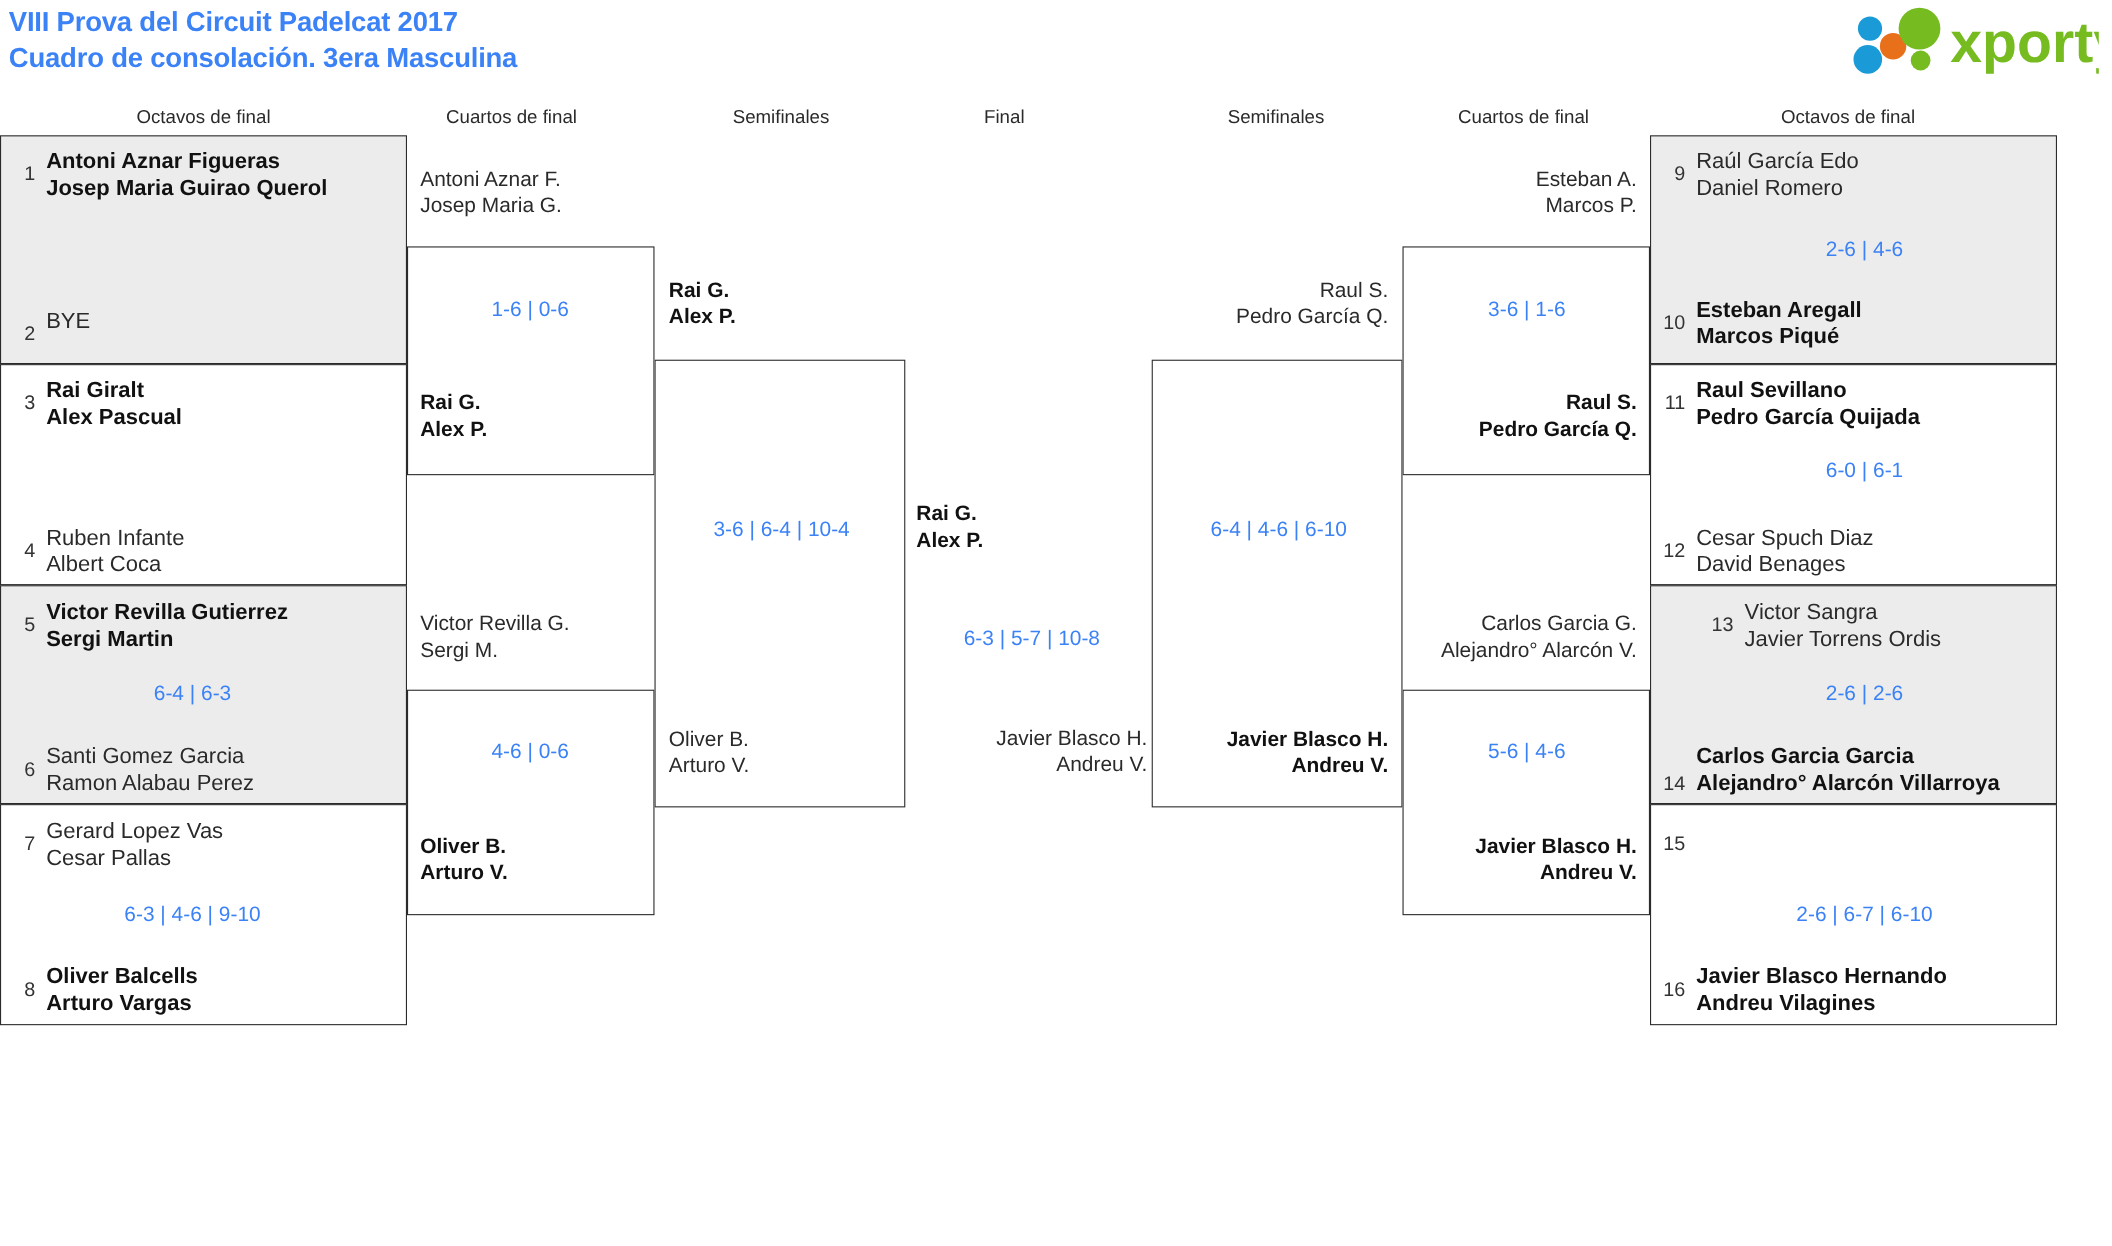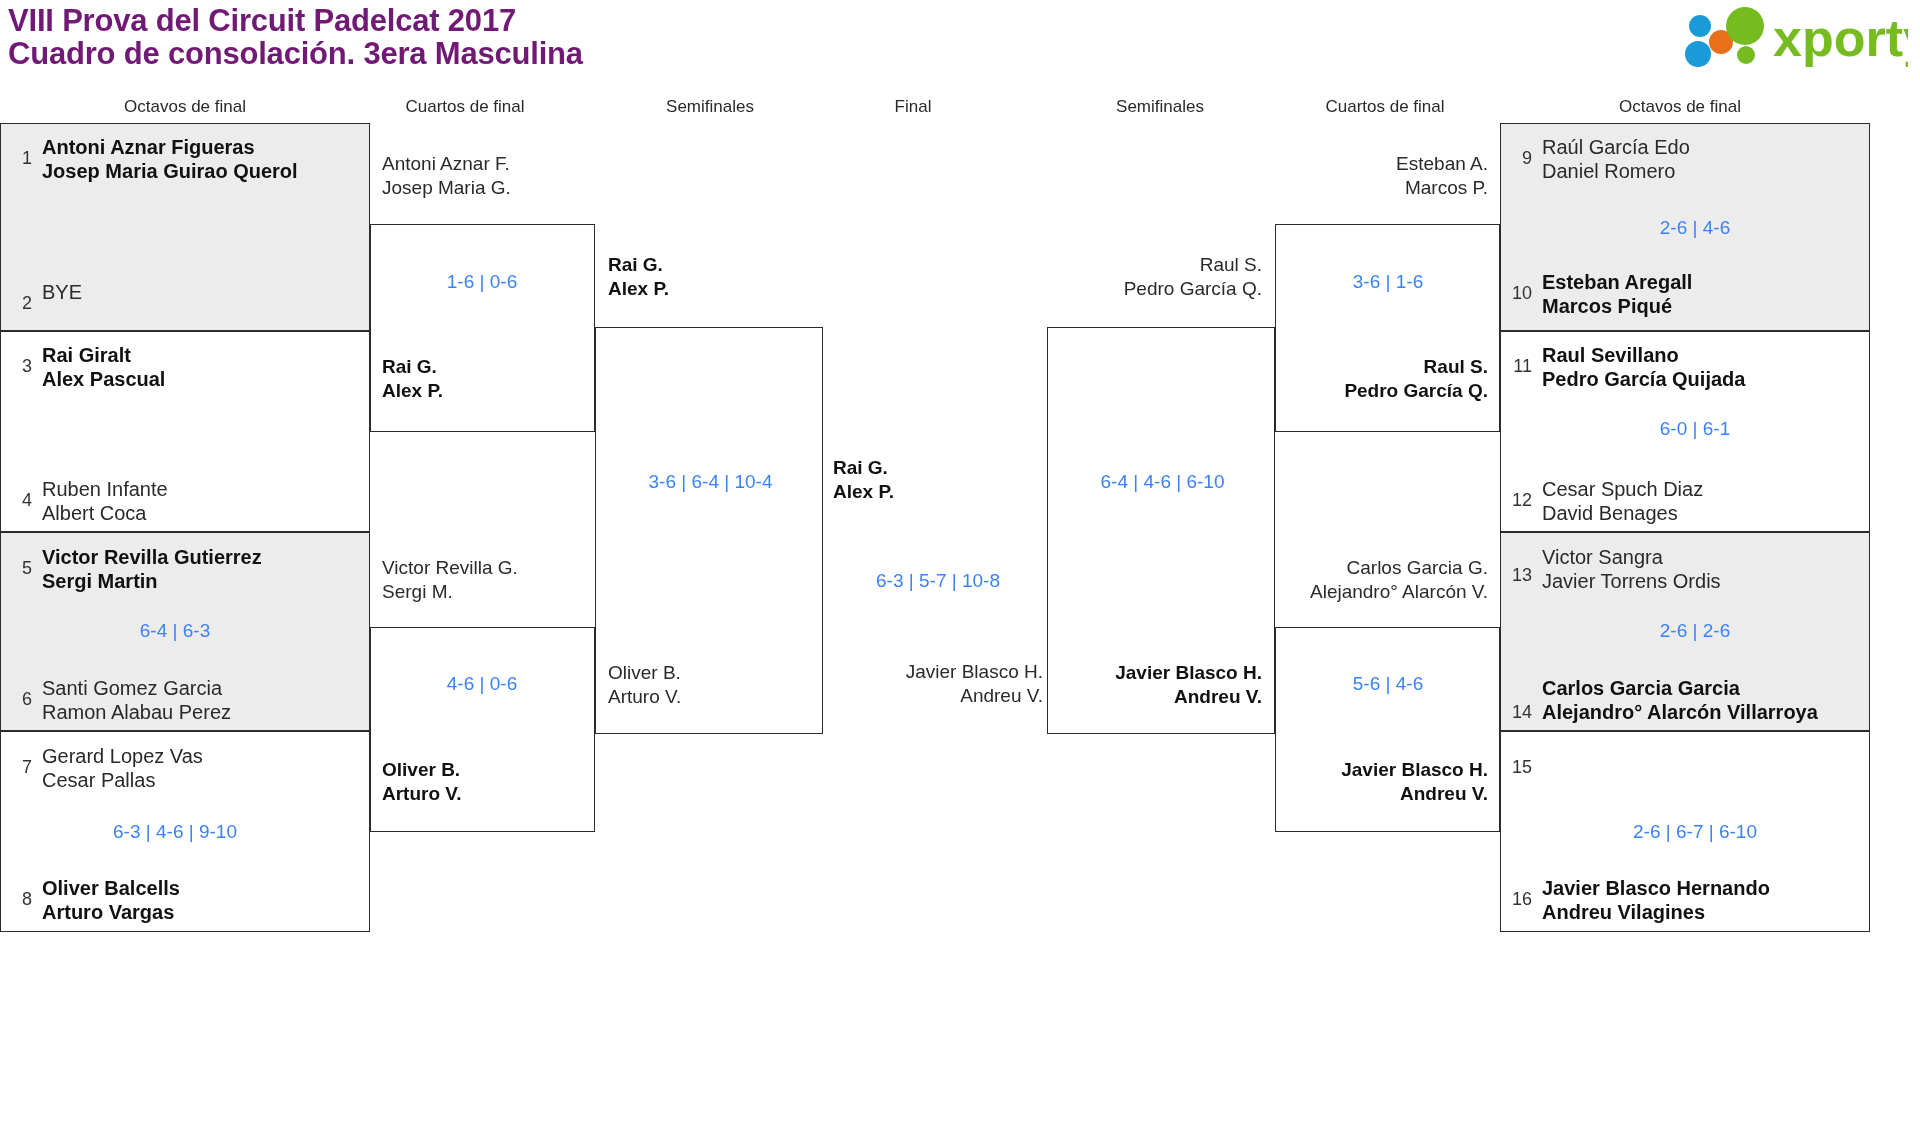--- a/index.html
+++ b/index.html
@@ -8,22 +8,22 @@
     background: #ffffff;
     font-family: "Liberation Sans", sans-serif;
     color: #1a1a1a;
     overflow: hidden;
   }
   #root { position: relative; width: 1920px; height: 1133px; }
 
   
   .title-block { position: absolute; left: 8px; top: 4px; }
   .title-line {
-    font-size: 31px; font-weight: bold; line-height: 33px;
-    letter-spacing: -0.2px; color: #701a75; white-space: nowrap;
+    font-size: 25px; font-weight: bold; line-height: 33px;
+    letter-spacing: -0.2px; color: #3b82f6; white-space: nowrap;
   }
   .logo { position: absolute; right: 12px; top: 6px; width: 230px; height: 62px; }
   .logo svg { display:block; }
 
   
   .col-head {
     position: absolute; top: 97px;
     font-size: 17px; color: #2a2a2a; text-align: center;
     white-space: nowrap; line-height: 20px;
   }
@@ -261,21 +261,21 @@
   <div class="score" style="left:1580px; top:418px; width:230px;">6-0 | 6-1</div>
   <div class="seedrow" style="left:1508px; top:477px;">
     <div class="seednum">12</div>
     <div class="names">
       <div>Cesar Spuch Diaz</div>
       <div>David Benages</div>
     </div>
   </div>
 
   <div class="box shaded" style="left:1500px; top:532px; width:370px; height:199px;"></div>
-  <div class="seedrow" style="left:1508px; top:545px;align-items:center;">
+  <div class="seedrow" style="left:1552px; top:545px;">
     <div class="seednum">13</div>
     <div class="names">
       <div>Victor Sangra</div>
       <div>Javier Torrens Ordis</div>
     </div>
   </div>
   <div class="score" style="left:1580px; top:620px; width:230px;">2-6 | 2-6</div>
   <div class="seedrow" style="left:1508px; top:676px;align-items:flex-end;">
     <div class="seednum">14</div>
     <div class="names win">

